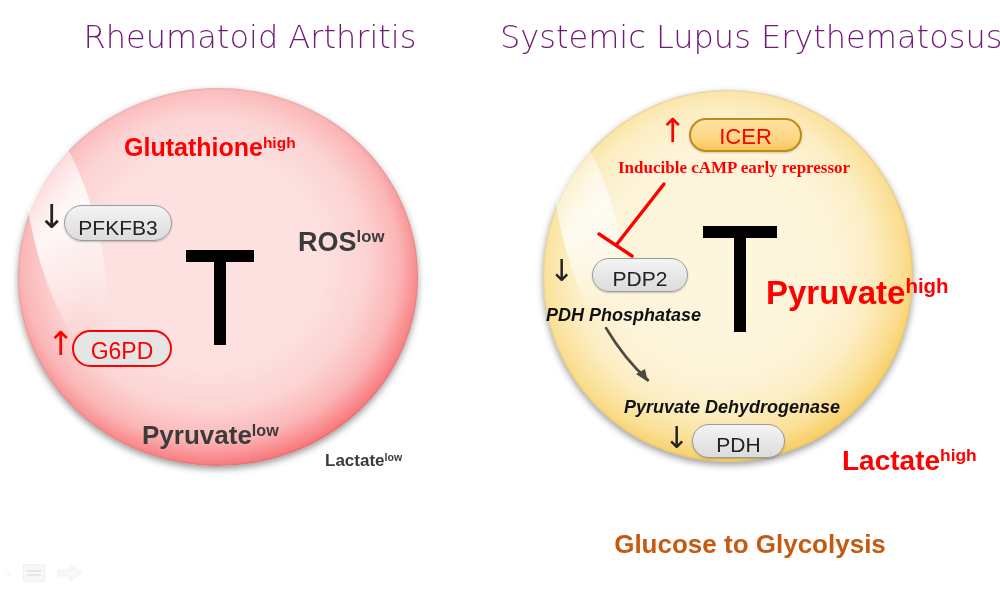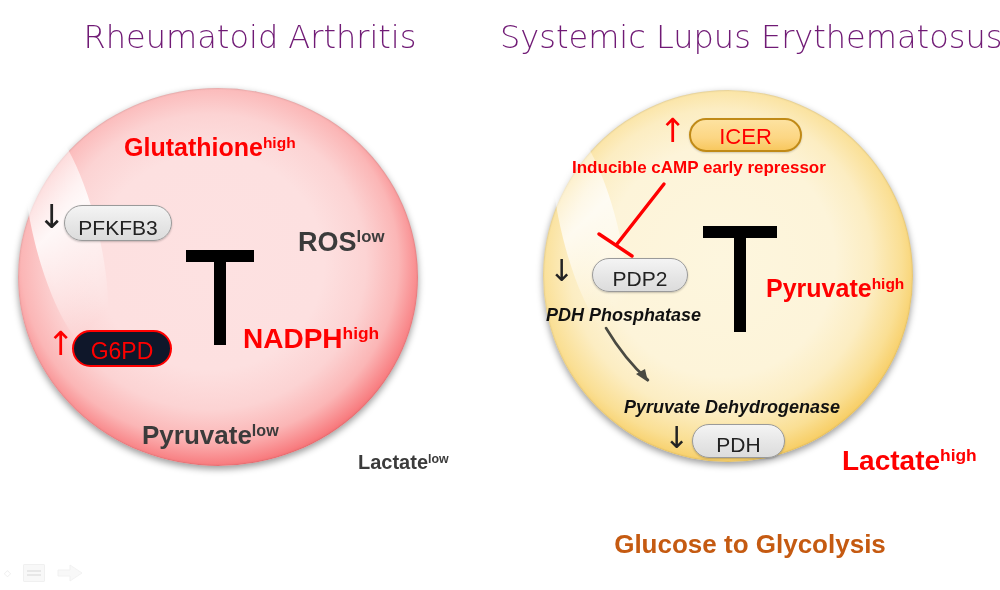--- a/index.html
+++ b/index.html
@@ -132,21 +132,21 @@
     font-weight: normal;
     box-sizing: border-box;
   }
   .pill-gray {
     background: linear-gradient(180deg, #f4f4f4 0%, #e6e6e6 55%, #dcdcdc 100%);
     border: 1.6px solid #9a9a9a;
     color: #222222;
     box-shadow: 0 1px 2px rgba(0,0,0,0.22);
   }
   .pill-red {
-    background: #0f172a;
+    background: #e5e5e5;
     border: 2.4px solid #ff0000;
     color: #ff0000;
   }
   .pill-amber {
     background: linear-gradient(180deg, #fde2a0 0%, #fcd683 60%, #f8c85f 100%);
     border: 2.2px solid #c08a17;
     color: #ff0000;
     box-shadow: 0 1px 2px rgba(0,0,0,0.18);
   }
 
@@ -235,47 +235,44 @@
   <div class="tbar" style="left:186px; top:250px; width:68px; height:95px;">
     <div class="cross"></div>
     <div class="stem" style="left:28px; height:85px;"></div>
   </div>
 
   <div class="arrow arrow-red" style="left:47px; top:327px; font-size:33px;">↑</div>
   <div class="pill pill-red" style="left:72px; top:330px; width:100px; height:37px; font-size:23px;">
     <span>G6PD</span>
   </div>
 
-  <div class="lbl red" style="left:243px; top:325px; font-size:28px;">
-    <span>NADPH</span><sup>high</sup>
-  </div>
 
   <div class="lbl gray" style="left:142px; top:422px; font-size:26px;">
     <span>Pyruvate</span><sup>low</sup>
   </div>
 
-  <div class="lbl gray" style="left:325px; top:452px; font-size:20px;margin-left:33px;">
+  <div class="lbl gray" style="left:325px; top:452px; font-size:17px;">
     <span>Lactate</span><sup>low</sup>
   </div>
 
 </div>
 
 <div class="panel" id="panel-sle">
 
   <div class="panel-title">Systemic Lupus Erythematosus</div>
 </div>
 
 <div class="cell" id="cell-sle"></div>
 
 <div class="arrow arrow-red" style="left:659px; top:114px; font-size:33px;">↑</div>
 <div class="pill pill-amber" style="left:689px; top:118px; width:113px; height:34px; font-size:22px;">
   <span>ICER</span>
 </div>
 
-<div class="lbl red" style="left:572px; top:159px; font-size:17px;">Inducible cAMP early repressor</div>
+<div class="lbl red" style="left:618px; top:159px; font-size:17px;font-family:Liberation Serif, serif;">Inducible cAMP early repressor</div>
 
 <svg class="inhib-red" style="left:595px; top:172px;" width="90" height="90" viewBox="0 0 90 90">
   <line x1="69" y1="12" x2="22" y2="72" stroke="#ff0000" stroke-width="3.4" stroke-linecap="round"></line>
   <line x1="4" y1="62" x2="37" y2="84" stroke="#ff0000" stroke-width="3.4" stroke-linecap="round"></line>
 </svg>
 
 <div class="arrow arrow-dark" style="left:549px; top:256px; font-size:30px;">↓</div>
 <div class="pill pill-gray" style="left:592px; top:258px; width:96px; height:34px; font-size:21px;">
   <span>PDP2</span>
 </div>
@@ -285,21 +282,21 @@
 <svg style="position:absolute; left:598px; top:322px;" width="70" height="76" viewBox="0 0 70 76">
   <path d="M8 6 C 20 26, 34 44, 50 58" stroke="#4a4a42" stroke-width="2.6" fill="none" stroke-linecap="round"></path>
   <path d="M50 60 L 38 52 L 47 47 Z" fill="#4a4a42"></path>
 </svg>
 
 <div class="tbar" style="left:703px; top:226px; width:74px; height:106px;">
   <div class="cross"></div>
   <div class="stem" style="left:31px; height:96px;"></div>
 </div>
 
-<div class="lbl red" style="left:766px; top:276px; font-size:25px;">
+<div class="lbl red" style="left:766px; top:276px; font-size:33px;">
   <span>Pyruvate</span><sup>high</sup>
 </div>
 
 <div class="lbl black" style="left:624px; top:398px; font-size:18px;">Pyruvate Dehydrogenase</div>
 
 <div class="arrow arrow-dark" style="left:664px; top:423px; font-size:30px;">↓</div>
 <div class="pill pill-gray" style="left:692px; top:424px; width:93px; height:34px; font-size:21px;">
   <span>PDH</span>
 </div>
 

